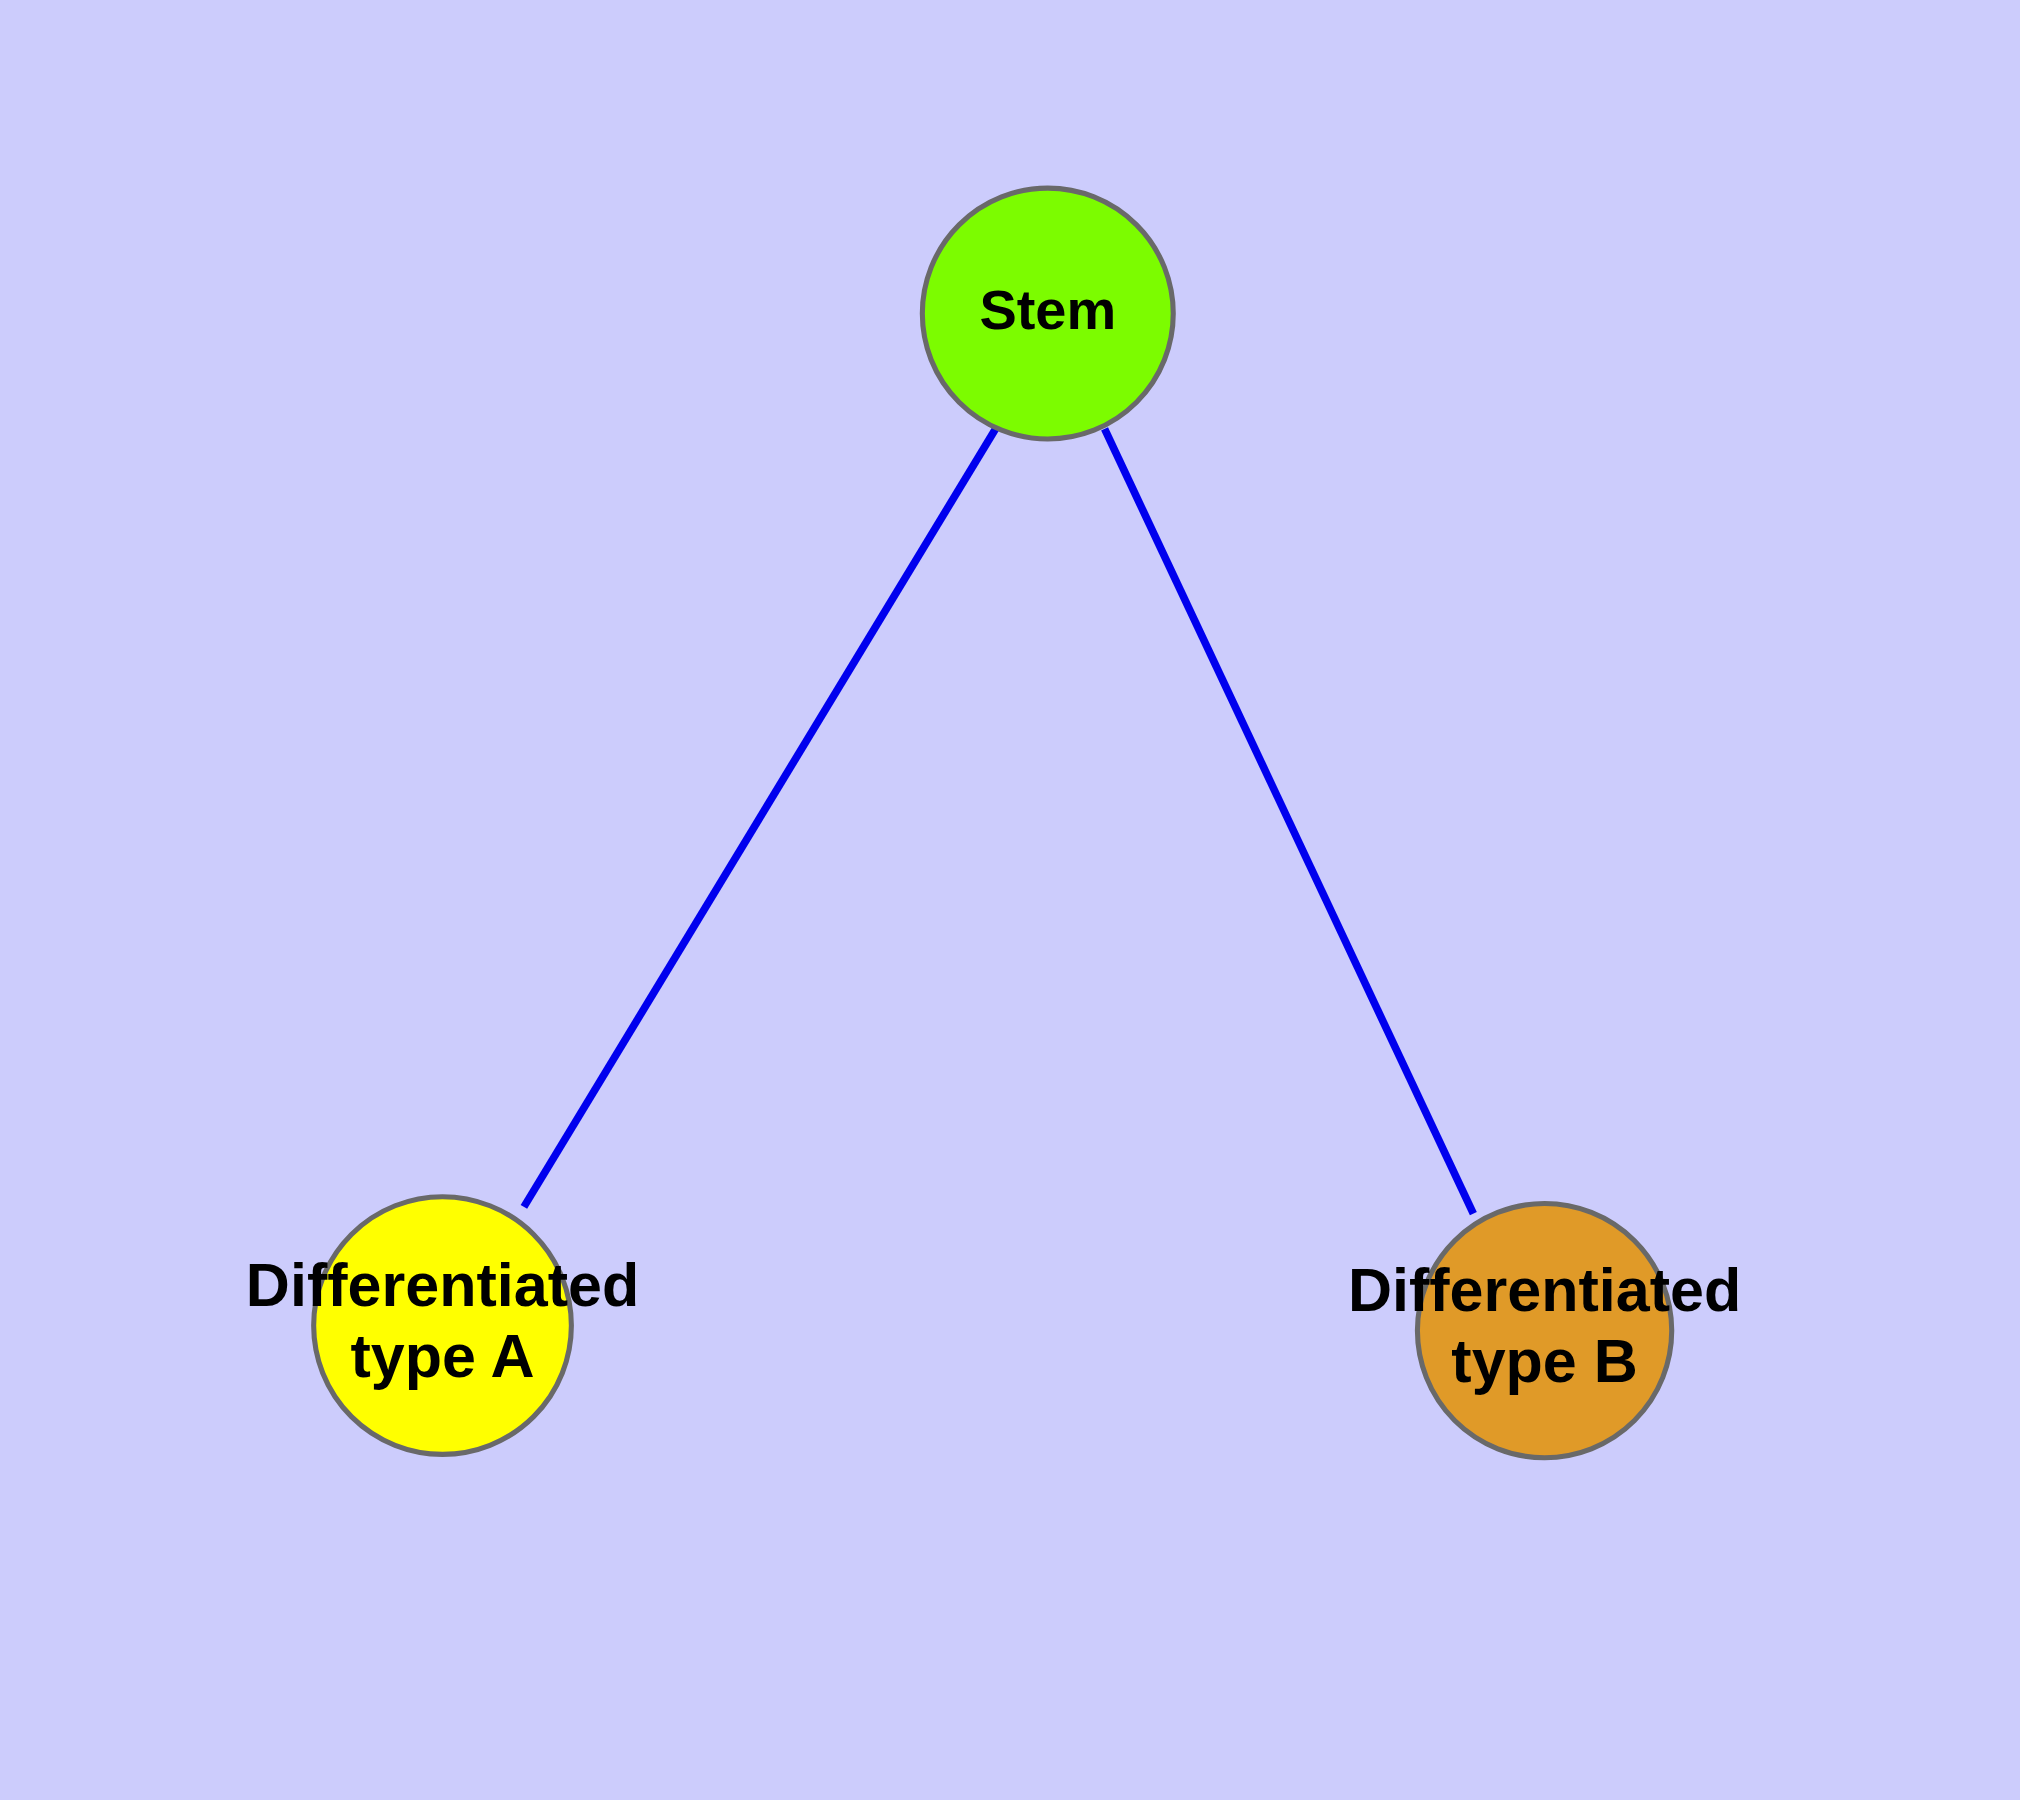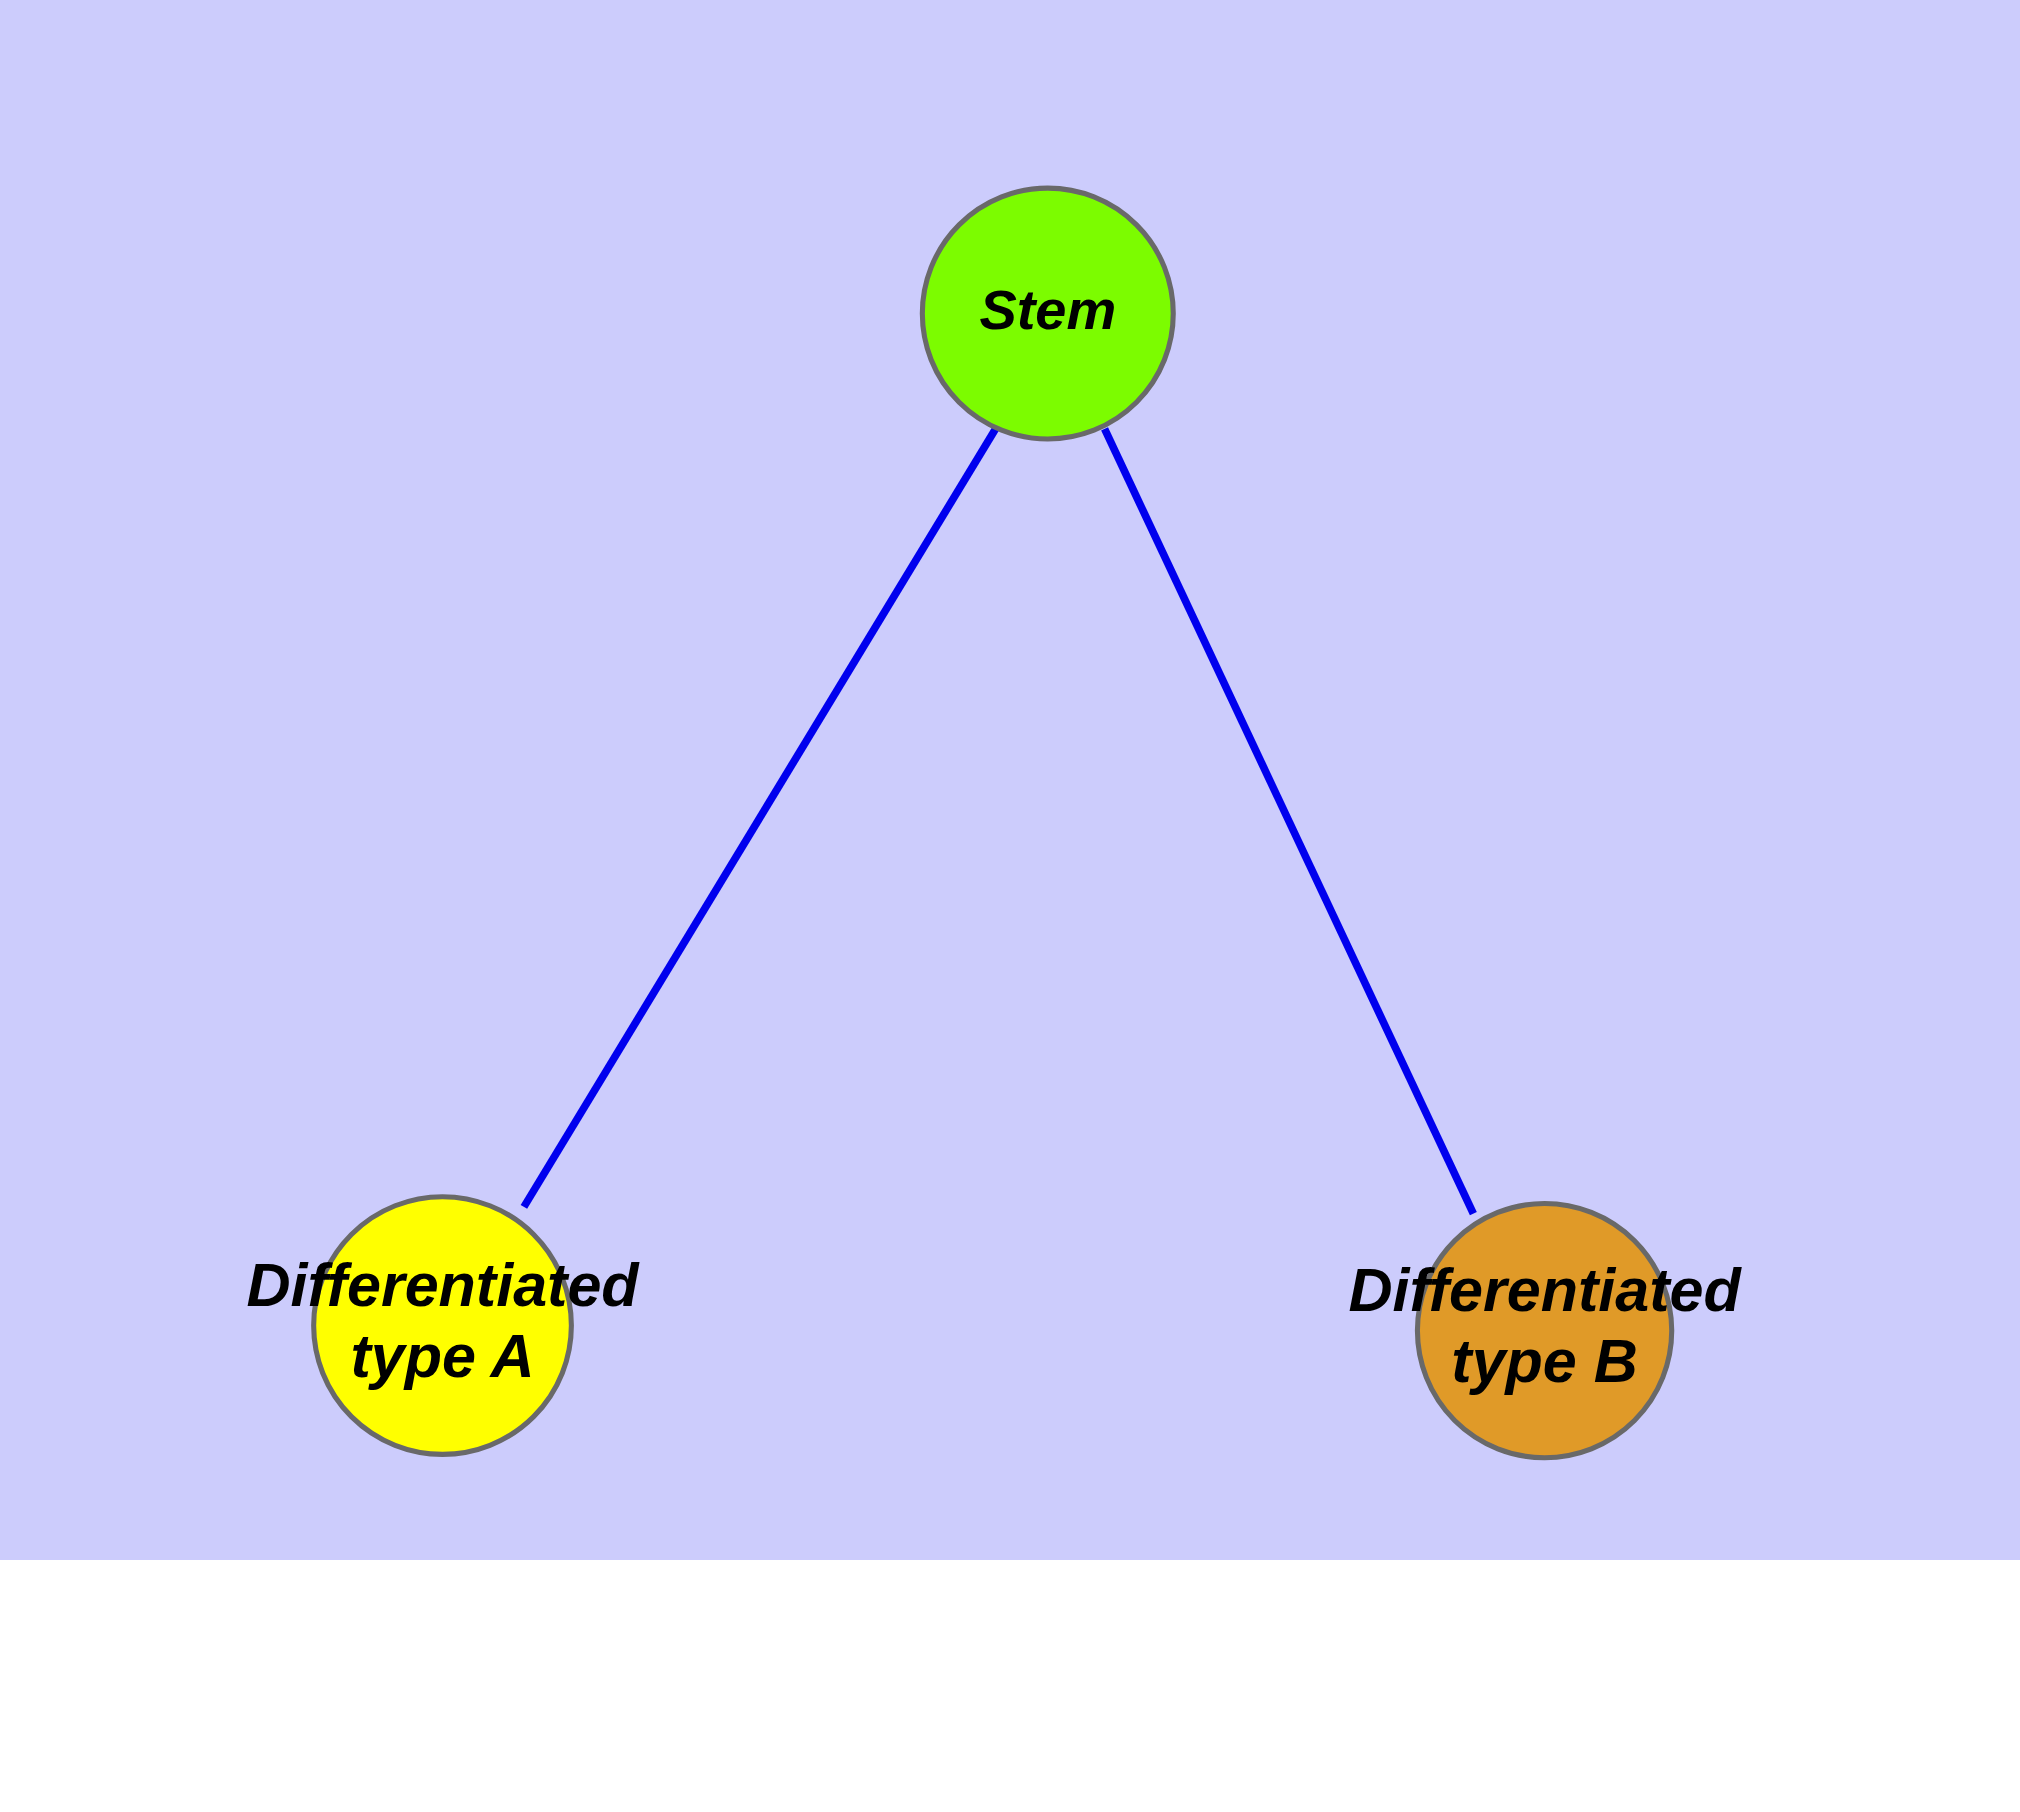--- a/index.html
+++ b/index.html
@@ -27,21 +27,21 @@
     font-weight: bold;
     fill: #000000;
     text-anchor: middle;
     dominant-baseline: middle;
     paint-order: normal;
   }
 </style>
 </head>
 <body>
 
-<div id="canvas" style="width: 2021px; height: 1560px; font-style: italic;">
+<div id="canvas" style="width: 2021px; height: 1800px;">
   <svg id="graph-svg" viewBox="0 0 2384 2138" preserveAspectRatio="none" style="width: 2021px; height: 1812px;">
 
     <rect id="bg-rect" x="0" y="0" width="2384" height="2138" fill="#ccccfc"></rect>
 
     <g id="edges-layer">
         <line x1="1175" y1="505" x2="618" y2="1424" stroke="#0000ee" stroke-width="9" stroke-linecap="butt"></line>
         <line x1="1303" y1="506" x2="1738" y2="1432" stroke="#0000ee" stroke-width="9" stroke-linecap="butt"></line>
       </g>
     <g id="nodes-layer">
         <circle cx="1236" cy="370" r="148" fill="#7cfc00" stroke="#696969" stroke-width="6"></circle>

